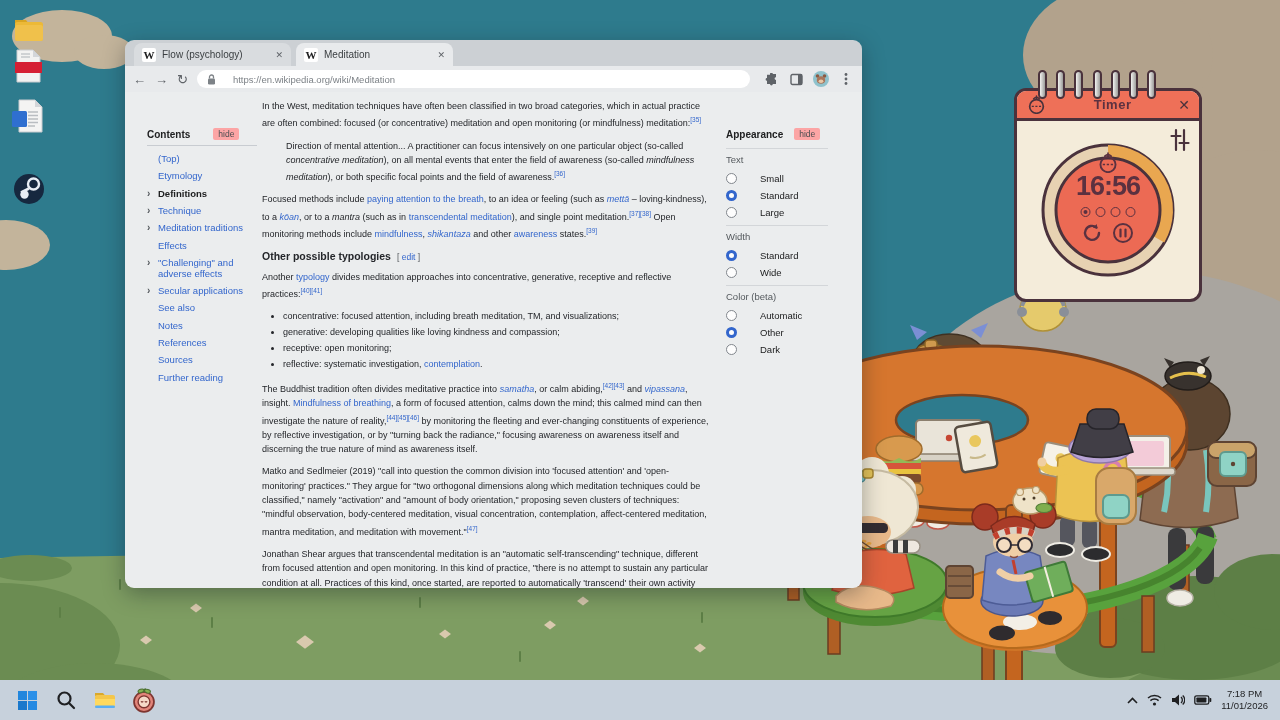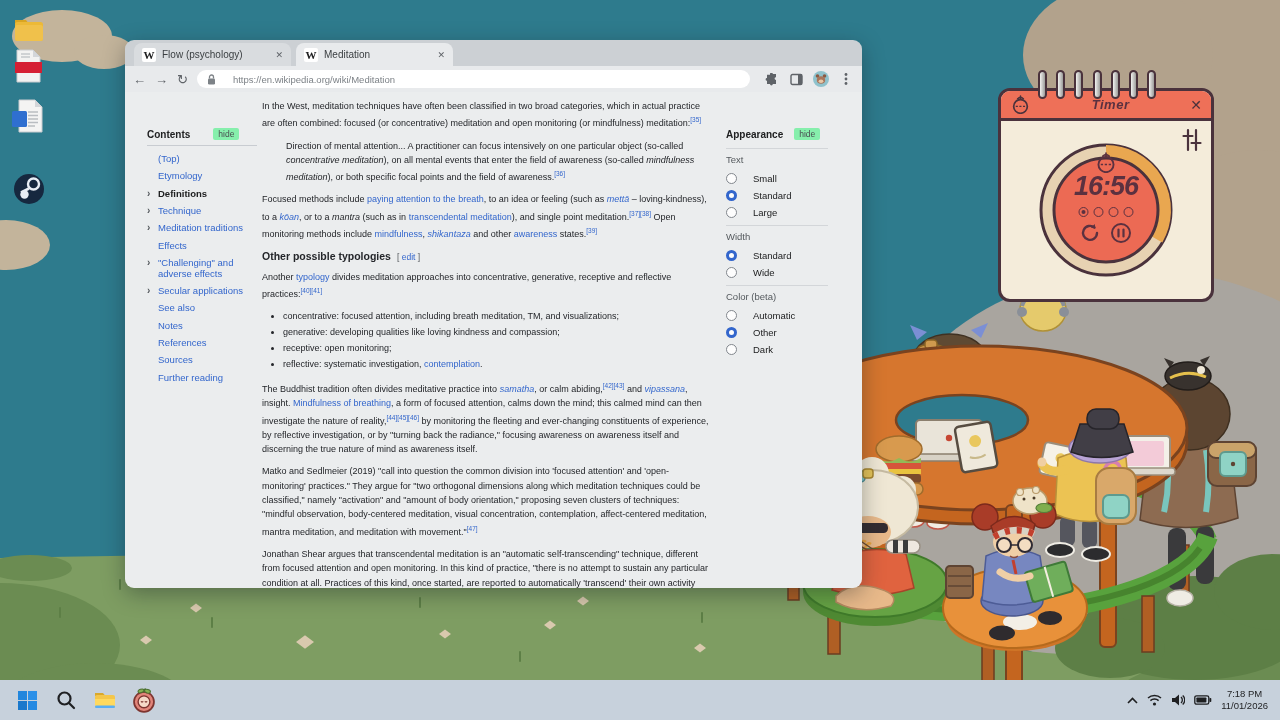--- a/index.html
+++ b/index.html
@@ -31,21 +31,21 @@
   #urltext { font-size:9.5px; color:#7d8287; white-space:nowrap; overflow:hidden; }
   .tbicon { width:16px; height:16px; display:flex; align-items:center; justify-content:center; cursor:pointer; }
 
   #pagearea { position:relative; height:496px; background:#ebedee; border-radius:0 0 9px 9px; overflow:hidden;
               color:#202122; }
 
   
   #contents { position:absolute; left:22px; top:36px; width:110px; font-size:9.5px; }
   #contents .chead { display:flex; align-items:center; gap:23px; padding-bottom:5px; border-bottom:1px solid #c8ccd1; margin-bottom:5px;}
   #contents .ctitle { font-weight:bold; font-size:10px; color:#202122; }
-  .hidebtn { background:#86efac; border-radius:2px; font-size:8.5px; color:#4a4d51; padding:1px 5px; cursor:pointer; }
+  .hidebtn { background:#fca5a5; border-radius:2px; font-size:8.5px; color:#4a4d51; padding:1px 5px; cursor:pointer; }
   .c-item { position:relative; padding:3.2px 0 3.2px 11px; color:#3366cc; cursor:pointer; line-height:1.15; }
   .c-item.bold { color:#202122; font-weight:bold; }
   .c-item .chev { position:absolute; left:0; top:2px; color:#54595d; font-size:10px; font-weight:bold; }
 
   
   #article-body { position:absolute; left:137px; top:0; width:450px; padding-top:7px; font-size:9px; line-height:14.3px; color:#24262a; }
   .h3row { font-size:12px; font-weight:bold; margin:5px 0 6px; }
   .h4row { font-size:10.5px; font-weight:bold; margin:8px 0 5px; }
   .editsec { font-weight:normal; font-size:8.5px; color:#54595d; margin-left:6px; }
   .editsec .elink { color:#3366cc; cursor:pointer; }
@@ -56,31 +56,31 @@
   .seg-l, .seg-il { color:#3366cc; cursor:pointer; }
   .seg-il, .seg-i { font-style:italic; }
   sup.seg-s { color:#3366cc; font-size:6.5px; cursor:pointer; }
 
   
   #appearance { position:absolute; left:601px; top:36px; width:102px; font-size:9.5px; }
   #appearance .ahead { display:flex; align-items:center; gap:11px; padding-bottom:6px; margin-bottom:2px; }
   #appearance .atitle { font-weight:bold; font-size:10px; }
   .a-group { border-top:1px solid #d3d6d9; padding:5px 0 4px; }
   .a-label { color:#54595d; margin-bottom:5px; }
-  .a-opt { display:flex; align-items:center; gap:16px; padding:3px 0; cursor:pointer; }
+  .a-opt { display:flex; align-items:center; gap:23px; padding:3px 0; cursor:pointer; }
   .radio { width:11px; height:11px; border-radius:50%; border:1px solid #82878d; background:#fdfdfd; flex:0 0 auto; }
   .radio.sel { border:3.5px solid #3366cc; }
 
   
   #timer { position:absolute; left:998px; top:70px; width:188px; z-index:20; }
   #rings { position:absolute; left:0; top:0; width:188px; height:30px; z-index:3; }
   .ring { position:absolute; top:0; width:9px; height:29px; border-radius:5px; border:2px solid #4a323c;
           background:linear-gradient(90deg,#f2f2f0,#9c9c9a); }
-  #tcard { position:absolute; left:0; top:18px; width:216px; height:214px; background:#f4ecda;
-           border:3px solid #4a323c; border-radius:12px; overflow:hidden;font-style:italic; }
+  #tcard { position:absolute; left:16px; top:18px; width:188px; height:214px; background:#f4ecda;
+           border:3px solid #4a323c; border-radius:12px; overflow:hidden; }
   #thead { height:30px; background:#ee7058; border-bottom:3px solid #4a323c; display:flex; align-items:center; padding:0 9px; }
   #ttitle { flex:1; text-align:center; font-weight:bold; font-size:13px; color:#5b3140; letter-spacing:.5px; }
   #tclose { color:#4a323c; font-weight:bold; font-size:14px; cursor:pointer; }
   #tbody { position:relative; height:178px; }
   #tsliders { position:absolute; right:8px; top:6px; cursor:pointer; }
   #dial { position:absolute; left:50%; top:50%; transform:translate(-50%,-50%); }
   .dialov { position:absolute; left:50%; transform:translateX(-50%); text-align:center; }
   #ttomato { top:31px; }
   #ttime { top:50px; font-weight:bold; font-size:27px; color:#5b3140; letter-spacing:-1px;
            font-family:"Liberation Sans","DejaVu Sans",sans-serif; }

